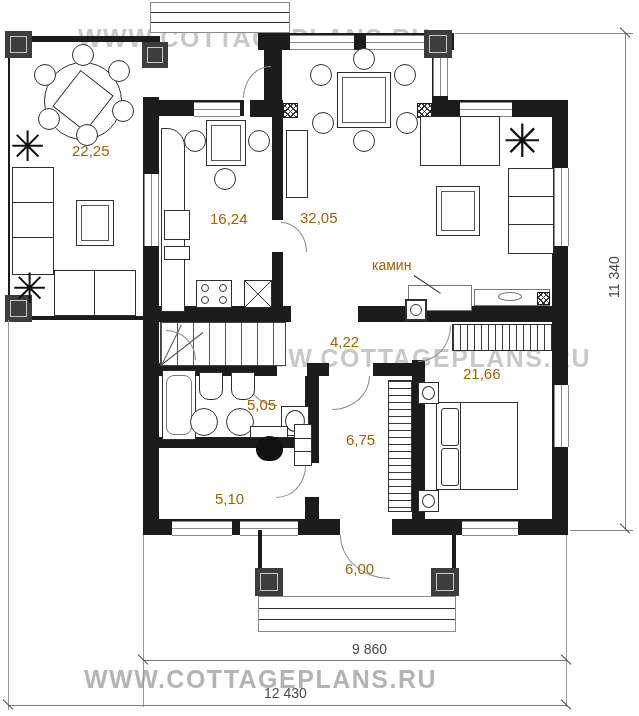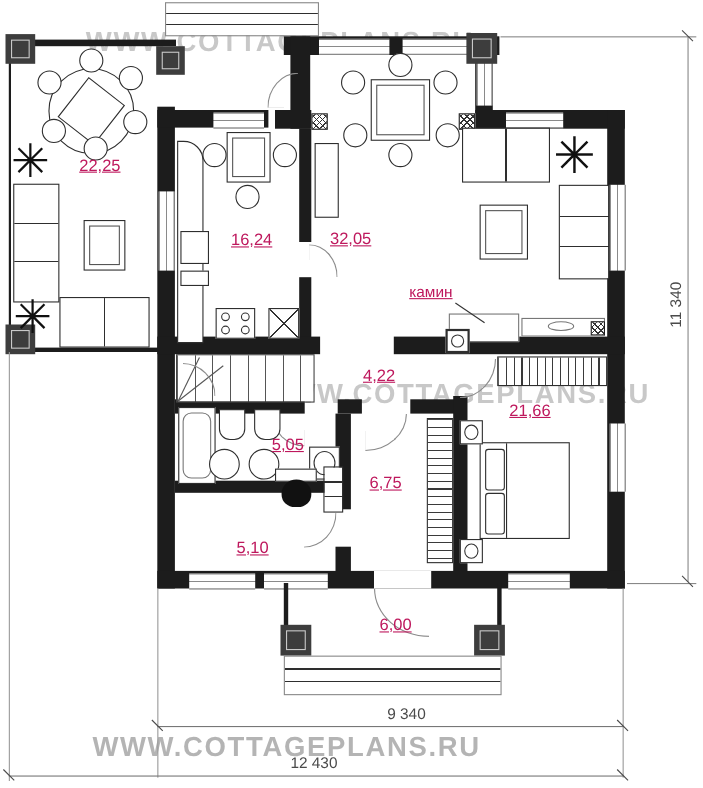--- a/index.html
+++ b/index.html
@@ -41,21 +41,21 @@
   .diag{position:absolute;height:1px;background:#555;transform-origin:left center;}
   
   .arc{position:absolute;box-sizing:border-box;background:transparent;border:0 solid #8a8a8a;}
   .arc.tl{border-top-width:1px;border-left-width:1px;border-top-left-radius:100%;}
   .arc.tr{border-top-width:1px;border-right-width:1px;border-top-right-radius:100%;}
   .arc.bl{border-bottom-width:1px;border-left-width:1px;border-bottom-left-radius:100%;}
   .arc.br{border-bottom-width:1px;border-right-width:1px;border-bottom-right-radius:100%;}
   
   .plant{position:absolute;color:#101010;line-height:1;}
   
-  .rlabel{position:absolute;font-size:15px;color:#be185d;text-decoration:underline;white-space:nowrap;}
+  .rlabel{position:absolute;font-size:15px;color:#a16207;white-space:nowrap;}
   .dim{position:absolute;font-size:14px;color:#4a4a4a;white-space:nowrap;}
   .wm{position:absolute;font-weight:bold;font-size:25px;letter-spacing:1.5px;
       color:rgba(155,155,155,.55);white-space:nowrap;}
   .tick{position:absolute;width:14px;height:1px;background:#4a4a4a;transform:rotate(45deg);}
   .chair{position:absolute;width:22px;height:22px;border:1.5px solid #2e2e2e;border-radius:50%;background:#fff;box-sizing:border-box;}
   .pillow{position:absolute;border:1.2px solid #2e2e2e;background:#fff;border-radius:3px;}
   .circle-in::after{content:'';position:absolute;inset:3px;border:1.2px solid #333;border-radius:50%;}
 </style>
 </head>
 <body>
@@ -206,41 +206,41 @@
   <div class="pillar" style="left:255px;top:568px;width:28px;height:28px;"></div>
   <div class="pillar" style="left:431px;top:568px;width:28px;height:28px;"></div>
   <div class="furn div-h" style="left:258px;top:596px;width:198px;height:36px;border-color:#888;"></div>
 
   <div class="rlabel" style="left:72px;top:142px;">22,25</div>
   <div class="rlabel" style="left:210px;top:210px;">16,24</div>
   <div class="rlabel" style="left:300px;top:209px;">32,05</div>
   <div class="rlabel" style="left:330px;top:333px;">4,22</div>
   <div class="rlabel" style="left:247px;top:396px;">5,05</div>
   <div class="rlabel" style="left:215px;top:490px;">5,10</div>
-  <div class="rlabel" style="left:336px;top:431px;text-align:right;">6,75</div>
+  <div class="rlabel" style="left:346px;top:431px;text-align:right;">6,75</div>
   <div class="rlabel" style="left:463px;top:365px;">21,66</div>
   <div class="rlabel" style="left:345px;top:560px;">6,00</div>
 
   <div class="rlabel" style="left:372px;top:257px;font-size:14px;">камин</div>
   <div class="diag" style="left:414px;top:275px;width:32px;transform:rotate(34deg);background:#333;"></div>
 
   <div class="thin" style="left:455px;top:33px;width:178px;height:1px;background:#888;"></div>
   <div class="thin" style="left:570px;top:530px;width:63px;height:1px;background:#888;"></div>
   <div class="thin" style="left:625px;top:33px;width:1px;height:496px;background:#888;"></div>
   <div class="tick" style="left:618px;top:32px;"></div>
   <div class="tick" style="left:618px;top:528px;"></div>
   <div class="dim" style="left:593px;top:269px;transform:rotate(-90deg);transform-origin:center;">11 340</div>
 
   <div class="thin" style="left:8px;top:320px;width:1px;height:390px;background:#999;"></div>
   <div class="thin" style="left:143px;top:535px;width:1px;height:172px;background:#999;"></div>
   <div class="thin" style="left:566px;top:535px;width:1px;height:172px;background:#999;"></div>
 
   <div class="thin" style="left:143px;top:660px;width:424px;height:1px;background:#777;"></div>
   <div class="tick" style="left:136px;top:659px;"></div>
   <div class="tick" style="left:559px;top:659px;"></div>
-  <div class="dim" style="left:352px;top:641px;">9 340</div>
+  <div class="dim" style="left:352px;top:641px;">9 860</div>
 
   <div class="thin" style="left:8px;top:705px;width:559px;height:1px;background:#777;"></div>
   <div class="tick" style="left:1px;top:704px;"></div>
   <div class="tick" style="left:559px;top:704px;"></div>
   <div class="dim" style="left:264px;top:685px;">12 430</div>
 
 </div>
 
 </body></html>

